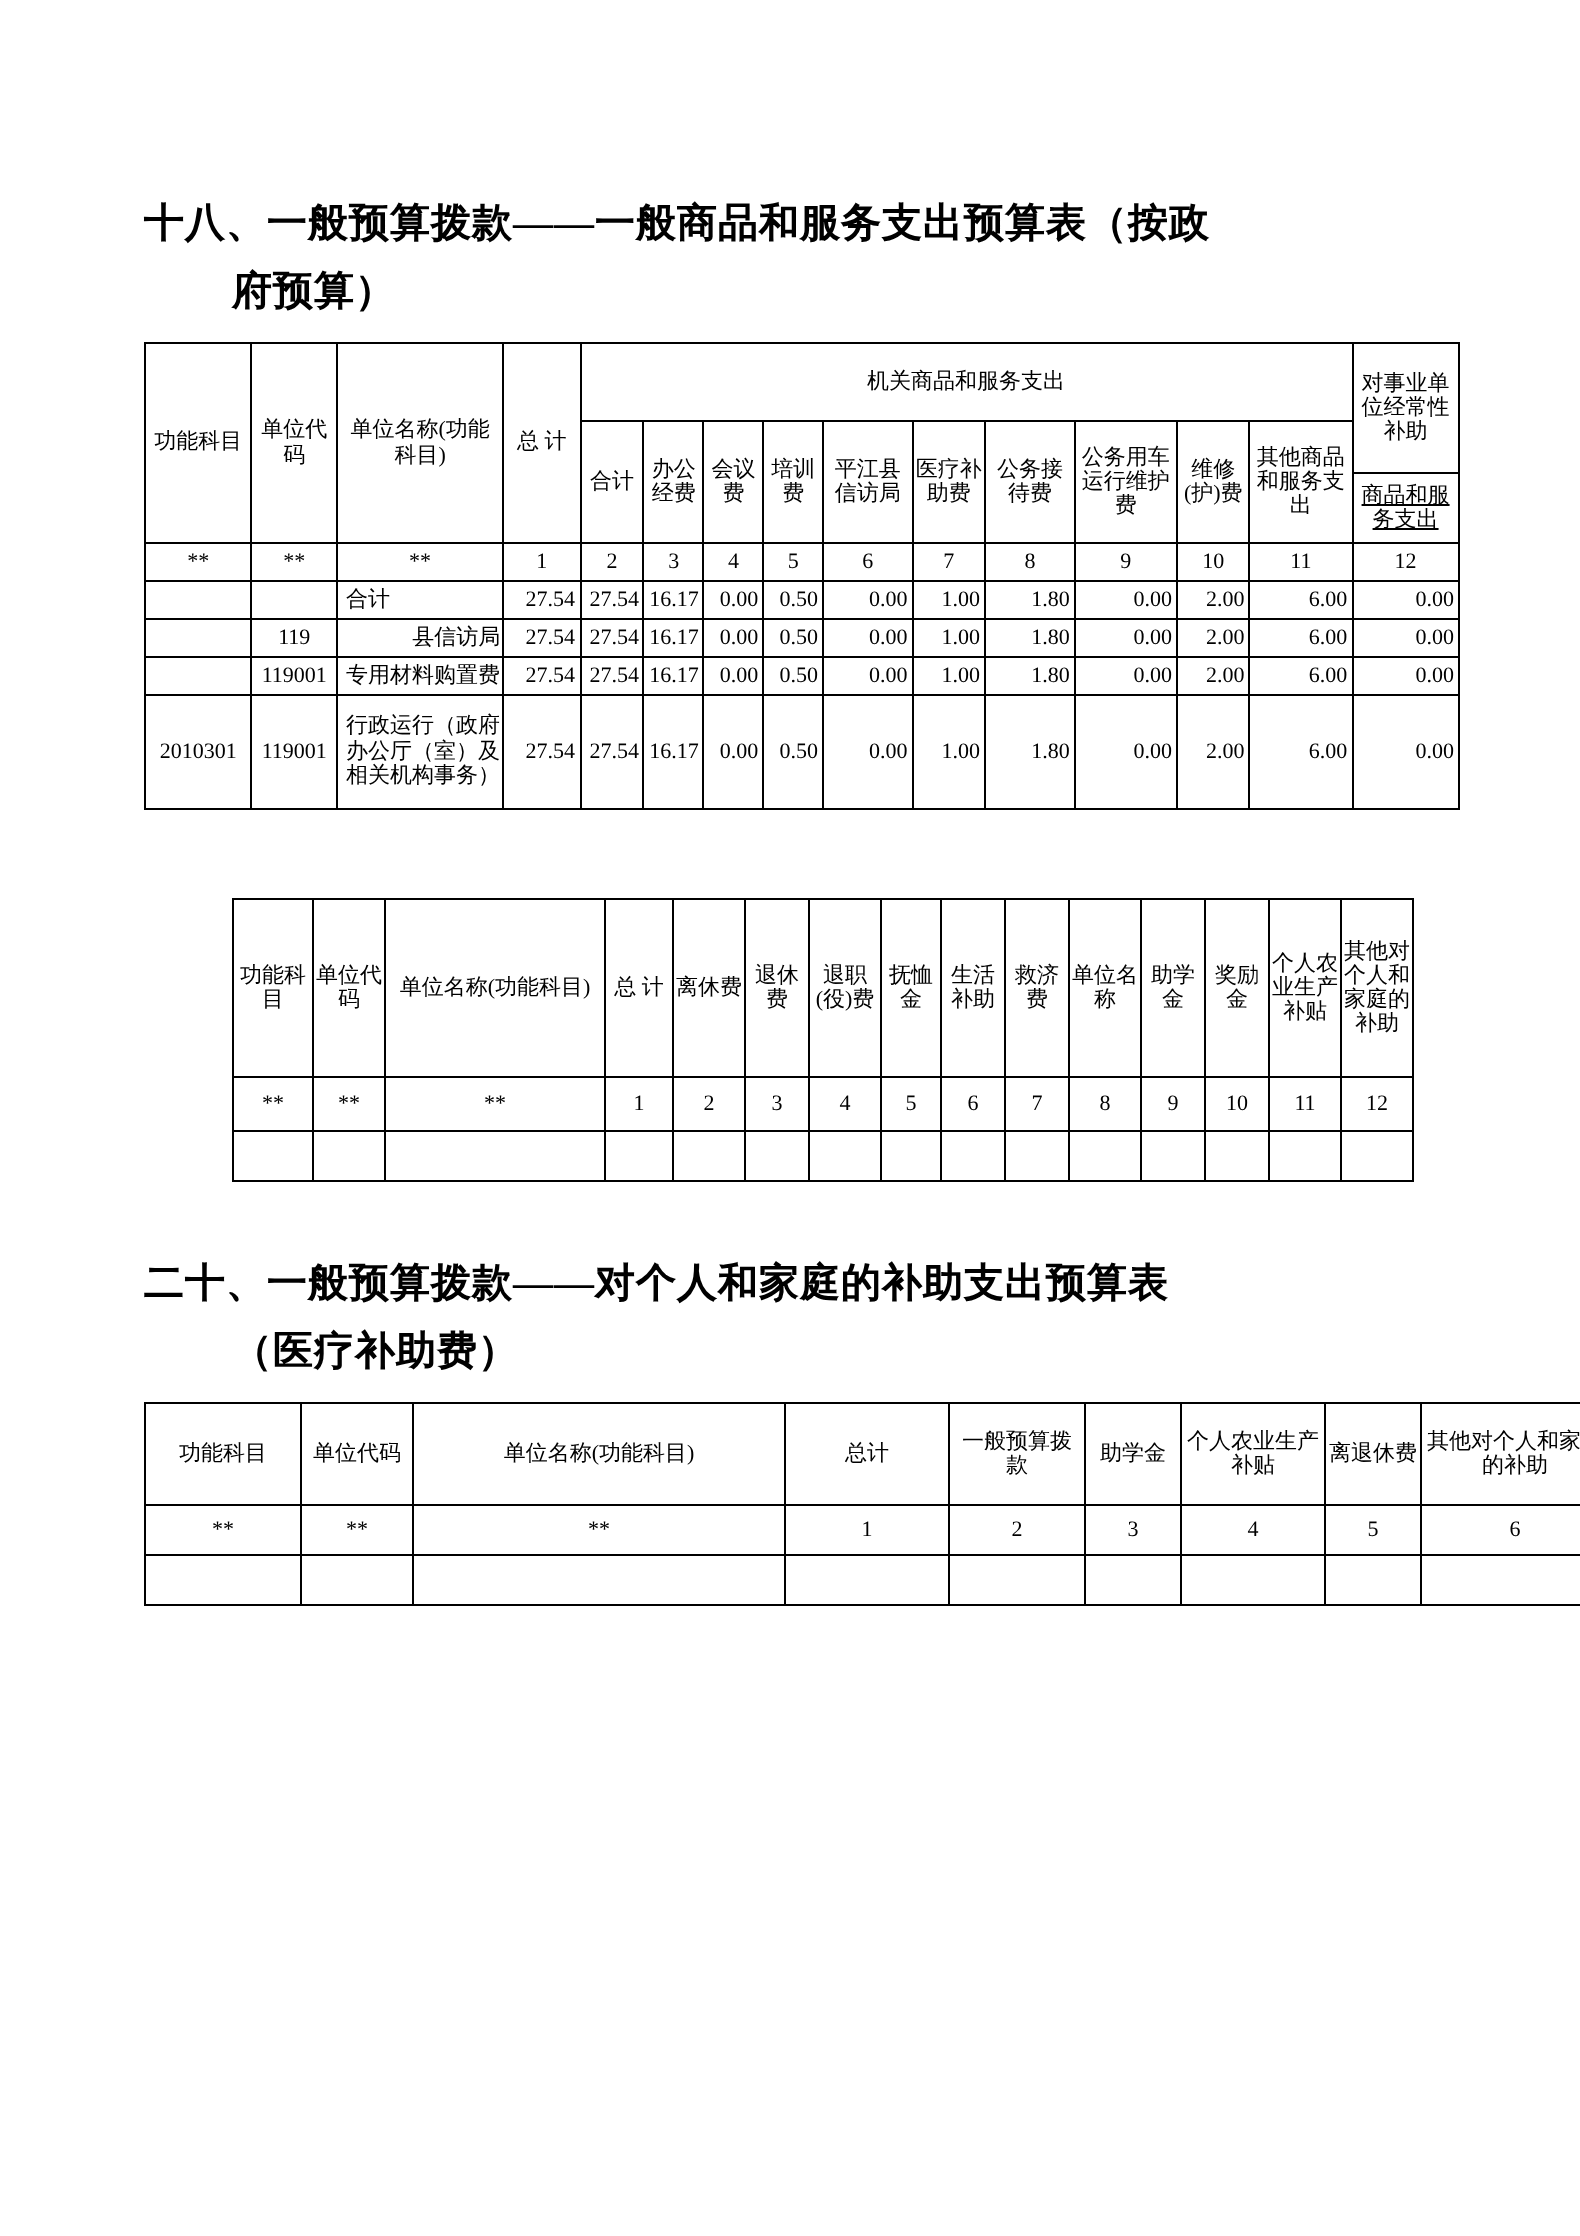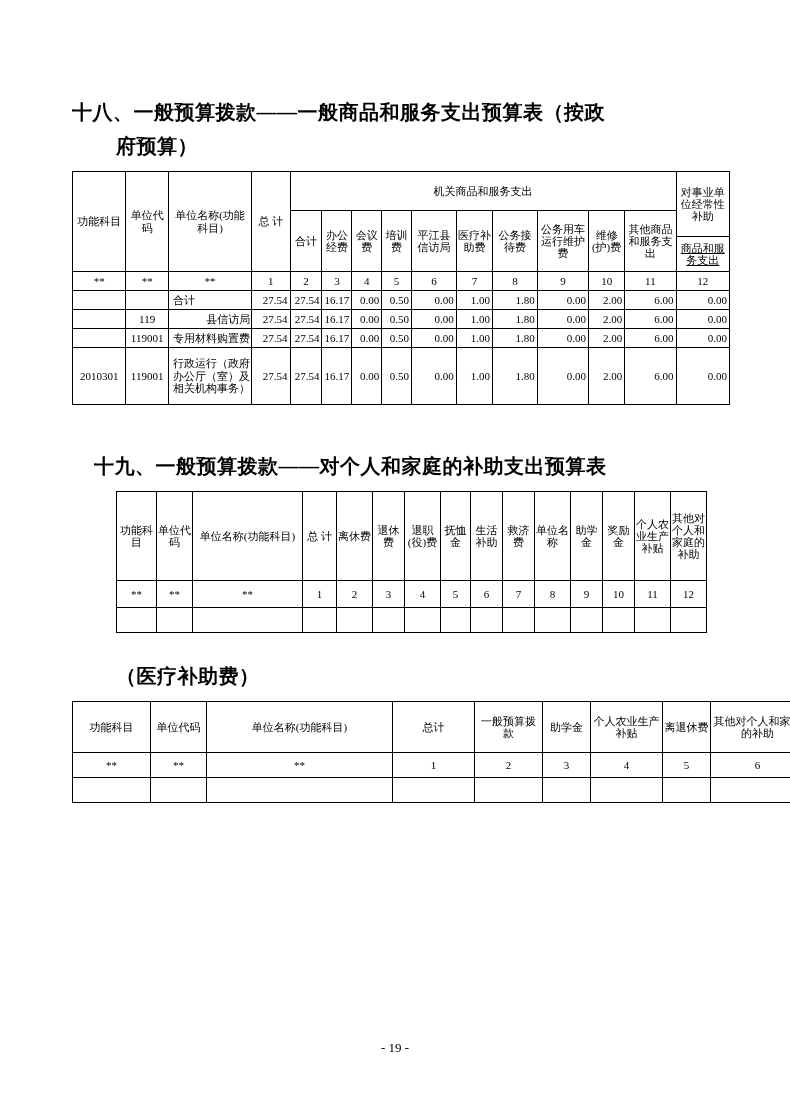--- a/index.html
+++ b/index.html
@@ -209,21 +209,20 @@
       <td class="numcell">0.00</td>
       <td class="numcell">2.00</td>
       <td class="numcell">6.00</td>
       <td class="numcell">0.00</td>
     </tr>
   </tbody>
     </table>
 
   <div class="spacer-40"></div>
 
-  <h2 class="section-title" style="padding-left:22px;">十九、一般预算拨款——对个人和家庭的补助支出预算表</h2>
 
   <table class="t2">
     <colgroup>
       <col style="width:40px">
       <col style="width:36px">
       <col style="width:110px">
       <col style="width:34px">
       <col style="width:36px">
       <col style="width:32px">
       <col style="width:36px">
@@ -286,20 +285,21 @@
       <td></td>
       <td></td>
       <td></td>
       <td></td>
     </tr>
   </tbody>
     </table>
 
   <div class="spacer-30"></div>
 
+  <h2 class="section-title">二十、一般预算拨款——对个人和家庭的补助支出预算表</h2>
   <h2 class="section-title indent" style="margin-top:-8px;">（医疗补助费）</h2>
 
   <table class="t3">
     <colgroup>
       <col style="width:78px">
       <col style="width:56px">
       <col style="width:186px">
       <col style="width:82px">
       <col style="width:68px">
       <col style="width:48px">
@@ -337,14 +337,13 @@
       <td></td>
       <td></td>
       <td></td>
       <td></td>
       <td></td>
       <td></td>
     </tr>
   </tbody>
     </table>
 
-  <div class="footer">- 19 -</div>
 </div>
 
 </body></html>

